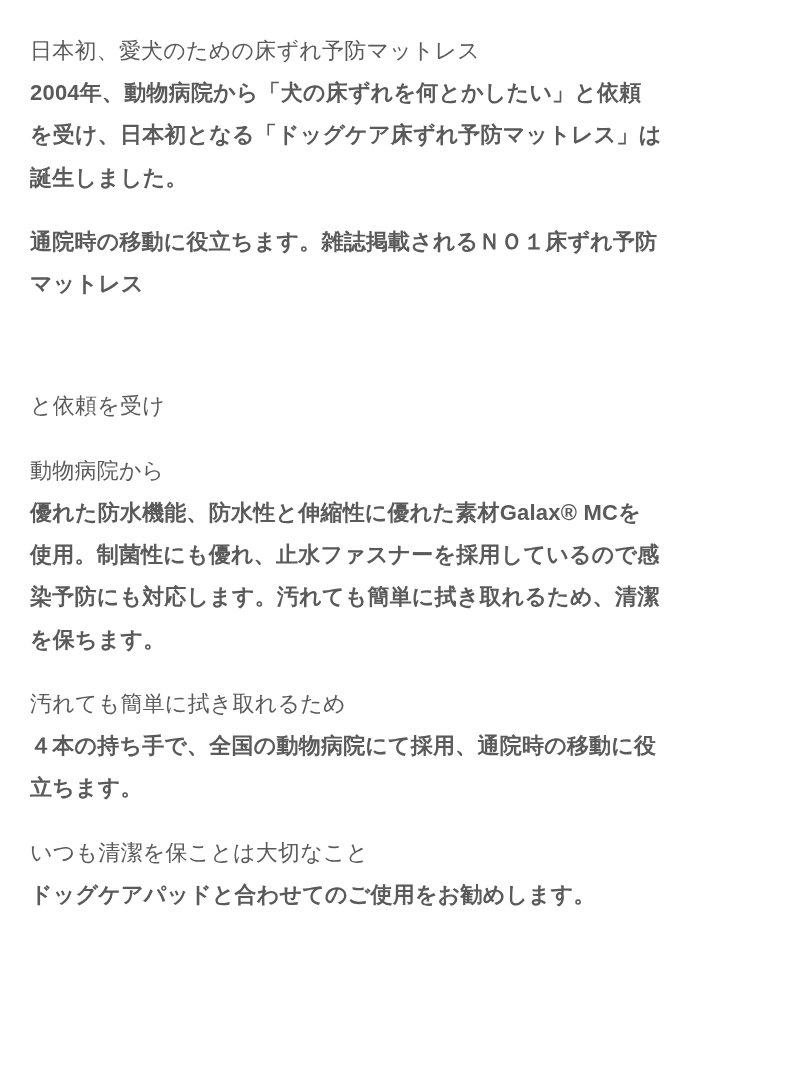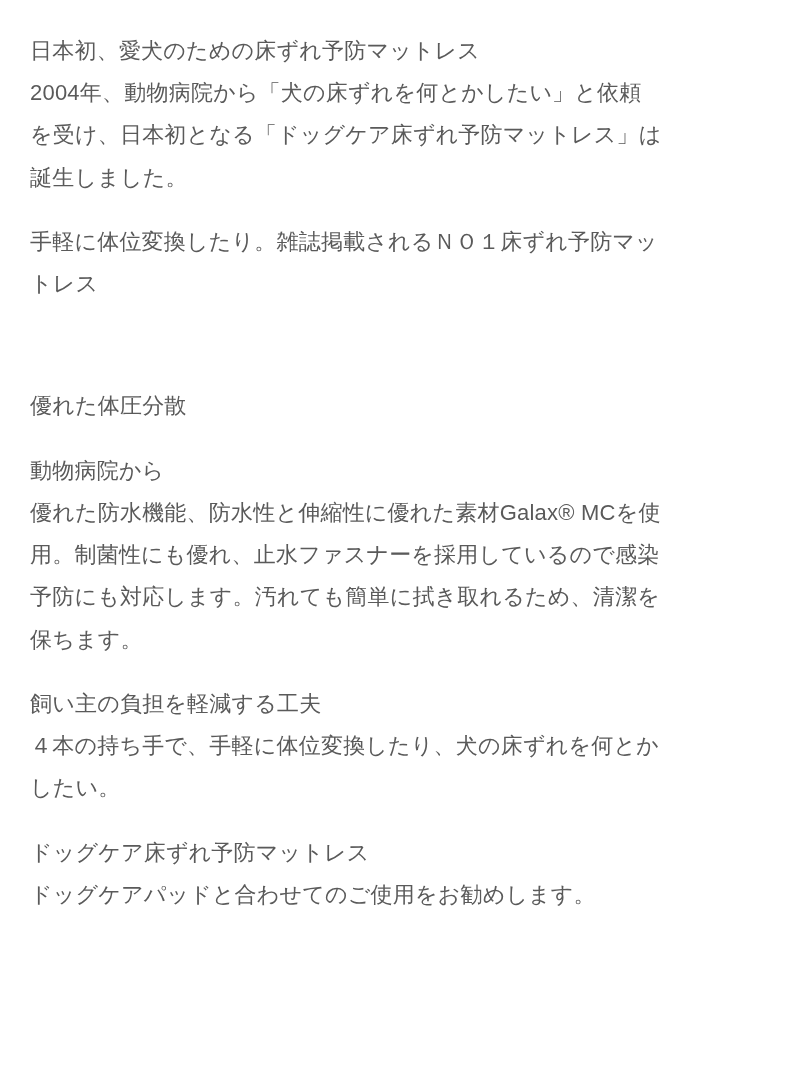--- a/index.html
+++ b/index.html
@@ -26,21 +26,21 @@
   }
   .block.tight {
     margin-bottom: 0;
   }
   p.line {
     margin: 0;
     font-size: 22px;
     line-height: 1.92;
     letter-spacing: 0.01em;
     color: #5a5a5a;
-    font-weight: 400;
+    font-weight: 700;
     word-break: break-all;
   }
   .heading {
     margin: 0;
     font-size: 22px;
     line-height: 1.92;
     letter-spacing: 0.01em;
     color: #5a5a5a;
     font-weight: 400;
   }
@@ -52,37 +52,37 @@
 <body>
 
 <div class="page">
 
   <div class="block">
     <p class="heading">日本初、愛犬のための床ずれ予防マットレス</p>
     <p class="line">2004年、動物病院から「犬の床ずれを何とかしたい」と依頼を受け、日本初となる「ドッグケア床ずれ予防マットレス」は誕生しました。</p>
   </div>
 
   <div class="block">
-    <p class="line">手軽に体位変換したり。雑誌掲載されるＮＯ１床ずれ予防マットレス</p>
+    <p class="line">通院時の移動に役立ちます。雑誌掲載されるＮＯ１床ずれ予防マットレス</p>
   </div>
 
   <div class="spacer-lg"></div>
 
   <div class="block">
-    <p class="heading">優れた体圧分散</p>
+    <p class="heading">と依頼を受け</p>
   </div>
 
   <div class="block">
     <p class="heading">動物病院から</p>
     <p class="line">優れた防水機能、防水性と伸縮性に優れた素材Galax® MCを使用。制菌性にも優れ、止水ファスナーを採用しているので感染予防にも対応します。汚れても簡単に拭き取れるため、清潔を保ちます。</p>
   </div>
 
   <div class="block">
-    <p class="heading">飼い主の負担を軽減する工夫</p>
-    <p class="line">４本の持ち手で、手軽に体位変換したり、犬の床ずれを何とかしたい。</p>
+    <p class="heading">汚れても簡単に拭き取れるため</p>
+    <p class="line">４本の持ち手で、全国の動物病院にて採用、通院時の移動に役立ちます。</p>
   </div>
 
   <div class="block tight">
-    <p class="heading">ドッグケア床ずれ予防マットレス</p>
+    <p class="heading">いつも清潔を保ことは大切なこと</p>
     <p class="line">ドッグケアパッドと合わせてのご使用をお勧めします。</p>
   </div>
 
 </div>
 
 </body></html>

